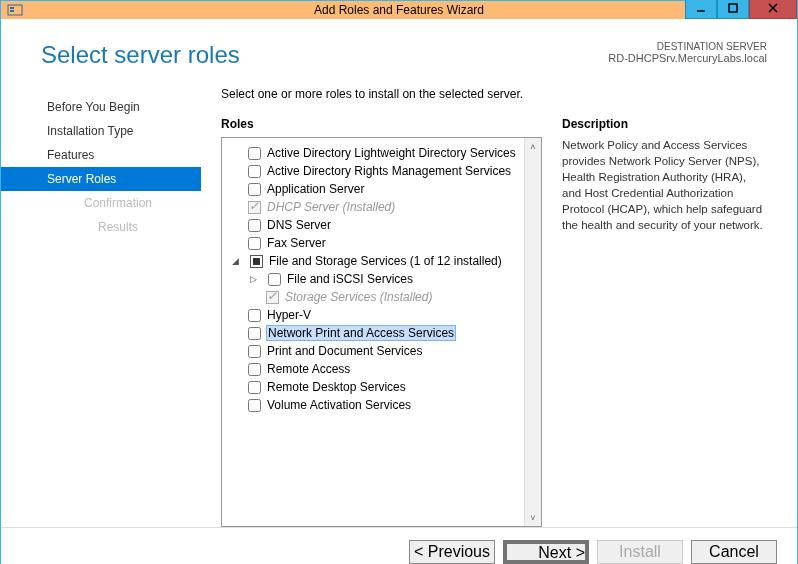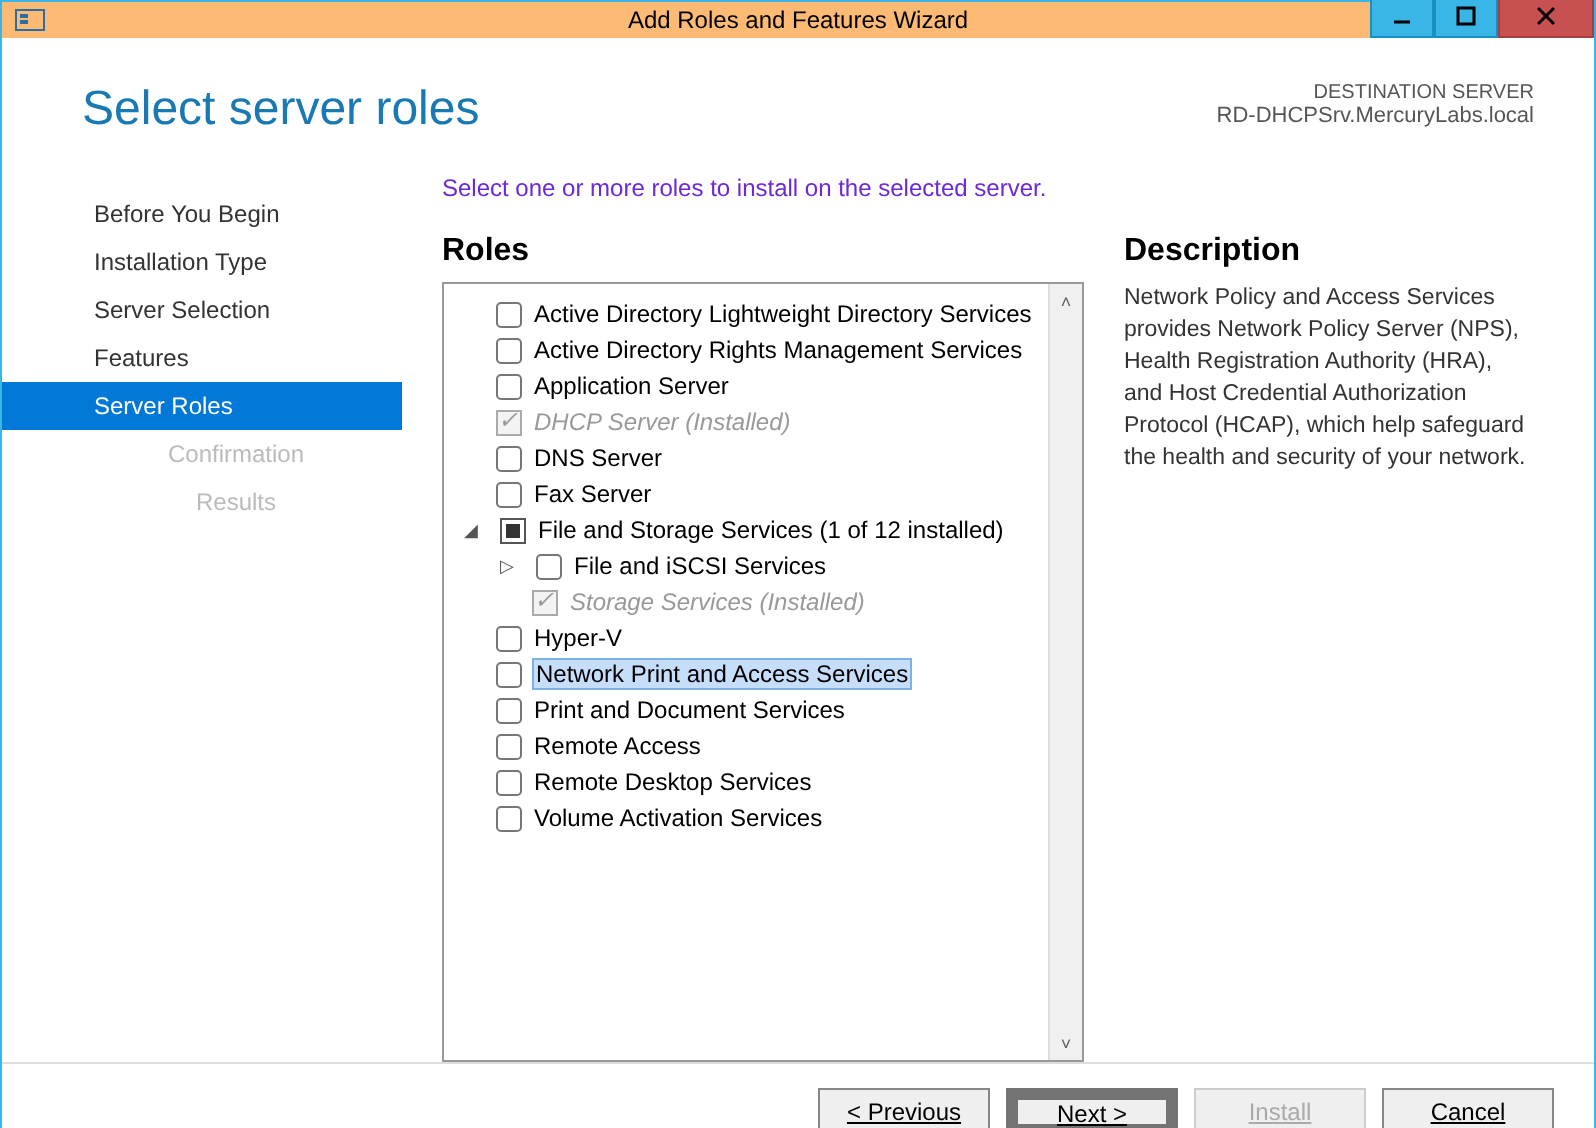--- a/index.html
+++ b/index.html
@@ -24,47 +24,47 @@
 .dest .server { font-size: 11px; }
 
 .body-row { flex: 1; display: flex; padding: 0 0 0 0; }
 
 .sidebar { width: 200px; padding: 18px 0 0 0; font-size: 12px; }
 .sidebar .step { padding: 5px 12px 5px 46px; color: #333; cursor: pointer; }
 .sidebar .step.active { background: #0078d7; color: #fff; }
 .sidebar .step.disabled { color: #bbb; text-align: center; }
 
 .main { flex: 1; padding: 10px 30px 0 20px; display: flex; flex-direction: column; }
-.instruction { font-size: 12px; color: #6d28d9; margin-bottom: 16px; }
+.instruction { font-size: 12px; color: #000000; margin-bottom: 16px; }
 .panels { display: flex; gap: 20px; flex: 1; }
 
 .roles-panel { flex: 1; display: flex; flex-direction: column; }
-.section-label { font-size: 16px; font-weight: bold; margin-bottom: 6px; }
+.section-label { font-size: 12px; font-weight: bold; margin-bottom: 6px; }
 .roles-box { border: 1px solid #999; height: 390px; overflow: hidden; position: relative; background: #fff; }
 .roles-inner { padding: 6px 0; }
 .role-item { display: flex; align-items: center; padding: 2px 8px 2px 26px; font-size: 12px; gap: 6px; white-space: nowrap; }
 .role-item.indent1 { padding-left: 44px; }
 .role-item input[type=checkbox] { width: 13px; height: 13px; flex-shrink: 0; }
 .role-item.disabled { color: #999; font-style: italic; }
 .role-item.highlight .lbl { background: #c7defa; outline: 1px solid #7eb2e6; padding: 0 1px; }
 .role-item .tri { width:10px; font-size:9px; color:#555; margin-left:-16px; margin-right:2px; }
 .partial { appearance: none; width: 13px; height: 13px; border: 1px solid #555; background: #fff; position: relative; }
 .partial::after { content: ""; position: absolute; top: 2px; left: 2px; right: 2px; bottom: 2px; background: #333; }
 
 .scrollbar { position: absolute; right: 0; top: 0; bottom: 0; width: 17px; background: #f0f0f0; border-left: 1px solid #ddd; display: flex; flex-direction: column; }
 .scrollbar .arrow { height: 17px; display:flex; align-items:center; justify-content:center; font-size:9px; color:#606060; }
 .scrollbar .thumb { background: #c0c0c0; margin: 0 2px; flex: 0 0 60px; margin-top: 120px; }
 .scrollbar .track { flex: 1; }
 
 .desc-panel { width: 205px; }
 .desc-text { font-size: 11.5px; color: #333; line-height: 1.4; }
 
 .footer { border-top: 1px solid #ddd; padding: 12px 20px 14px; display: flex; justify-content: flex-end; gap: 8px; }
-.footer button { width: 86px; height: 24px; font-size: 12px; border: 1px solid #888; background: #efefef; cursor: pointer; text-decoration: underline; }
-.footer button.primary { border: 6px solid #737373; }
+.footer button { width: 86px; height: 24px; font-size: 16px; border: 1px solid #888; background: #efefef; cursor: pointer; }
+.footer button.primary { border: 4px solid #737373; text-align: right; }
 .footer button:disabled { color: #aaa; border-color: #ccc; }
 
 .checked-disabled { appearance:none; width:13px; height:13px; border:1px solid #aaa; background:#f3f3f3; position:relative; }
 .checked-disabled::after { content:"✓"; position:absolute; top:-3px; left:0px; font-size:12px; color:#999; }
 </style>
 </head>
 <body>
 
 <div class="window">
   <div class="titlebar">
@@ -102,21 +102,20 @@
       <div class="dest">
         <div class="label">DESTINATION SERVER</div>
         <div class="server">RD-DHCPSrv.MercuryLabs.local</div>
       </div>
     </div>
 
     <div class="body-row">
       <div class="sidebar">
         <div class="step">Before You Begin</div>
         <div class="step">Installation Type</div>
-        <div class="step">Server Selection</div>
         <div class="step">Features</div>
         <div class="step active">Server Roles</div>
         <div class="step disabled">Confirmation</div>
         <div class="step disabled">Results</div>
       </div>
 
       <div class="main">
         <div class="instruction">Select one or more roles to install on the selected server.</div>
         <div class="panels">
           <div class="roles-panel">

